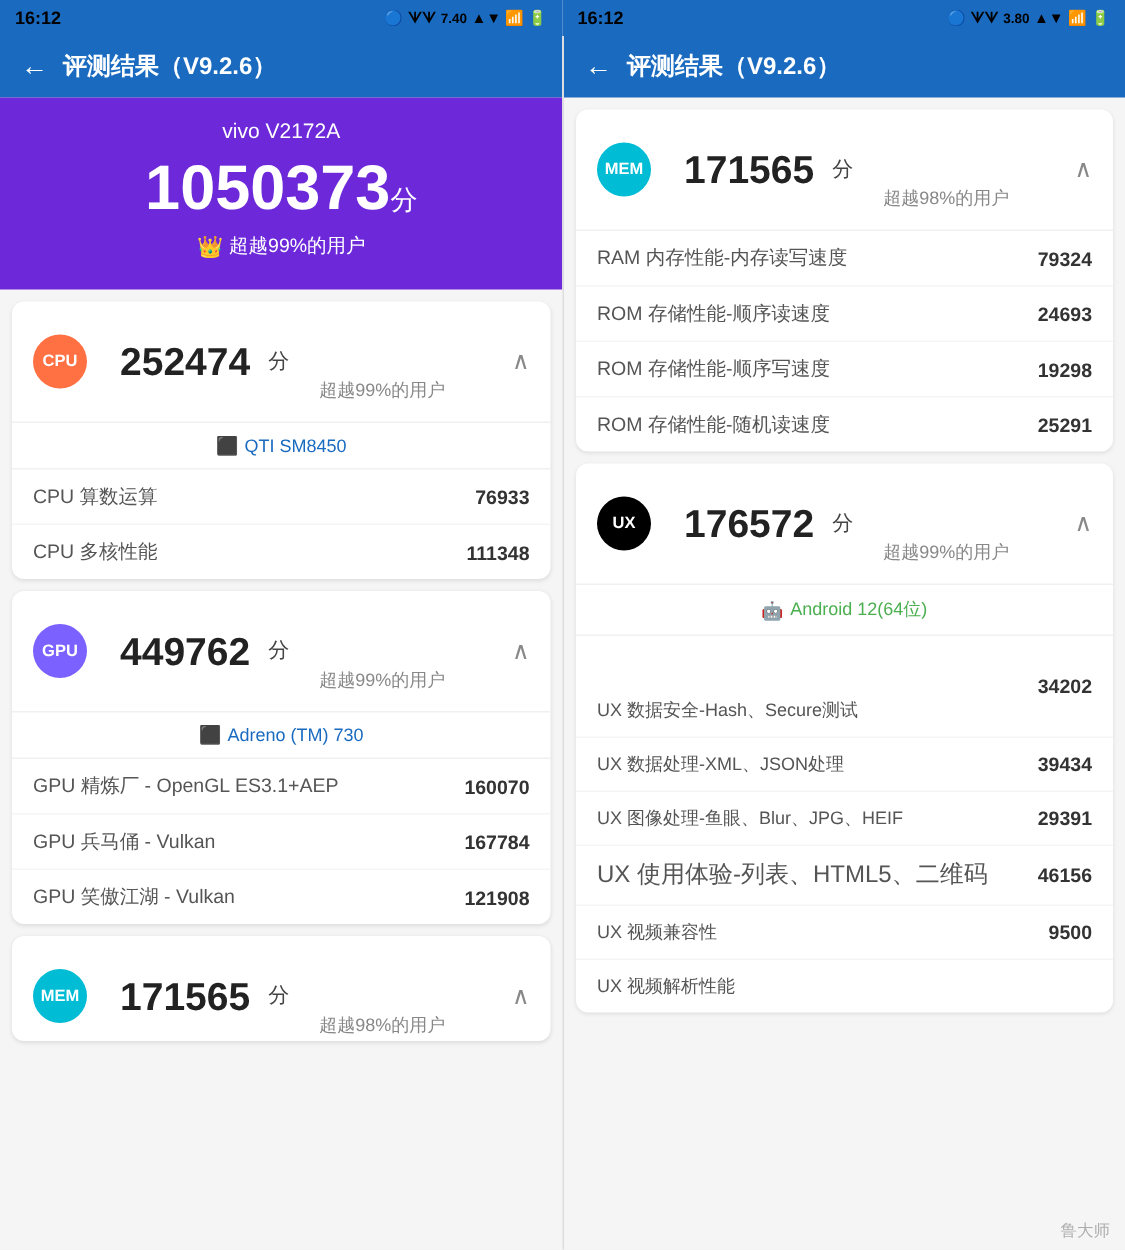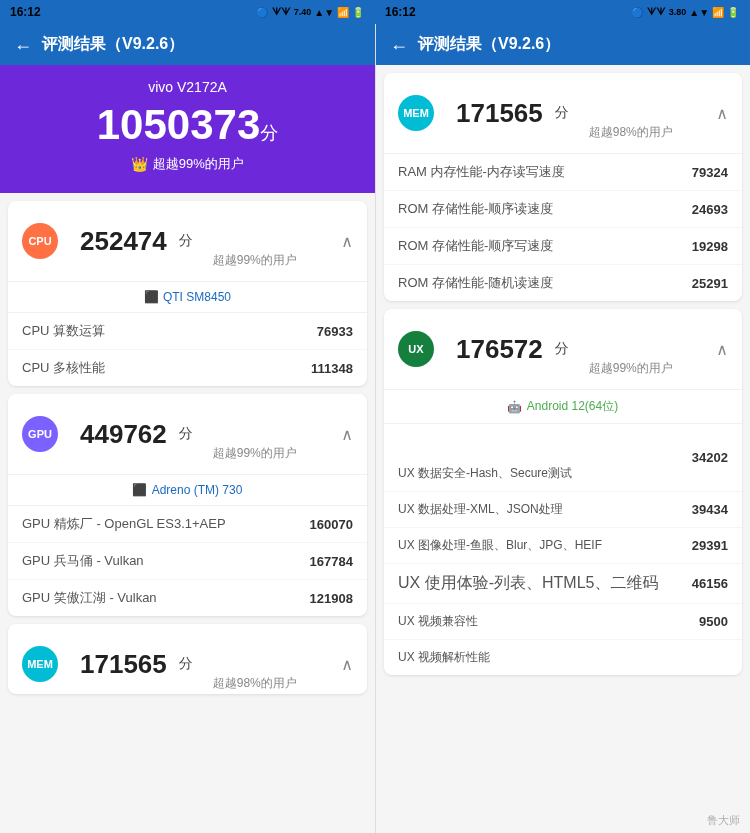--- a/index.html
+++ b/index.html
@@ -105,21 +105,21 @@
       justify-content: center;
       font-size: 11px;
       font-weight: bold;
       color: white;
       margin-right: 10px;
       flex-shrink: 0;
     }
     .badge-cpu { background: #ff7043; }
     .badge-gpu { background: #7b61ff; }
     .badge-mem { background: #00bcd4; }
-    .badge-ux { background: #15803d; }
+    .badge-ux { background: #000000; }
 
     .section-score { font-size: 26px; font-weight: bold; color: #222; }
     .section-score-unit { font-size: 14px; color: #444; }
     .section-percentile { font-size: 12px; color: #888; margin-left: 8px; margin-top: 39px; }
     .section-chevron { margin-left: auto; font-size: 16px; color: #888; }
 
     
     .sub-item {
       display: flex;
       justify-content: space-between;

